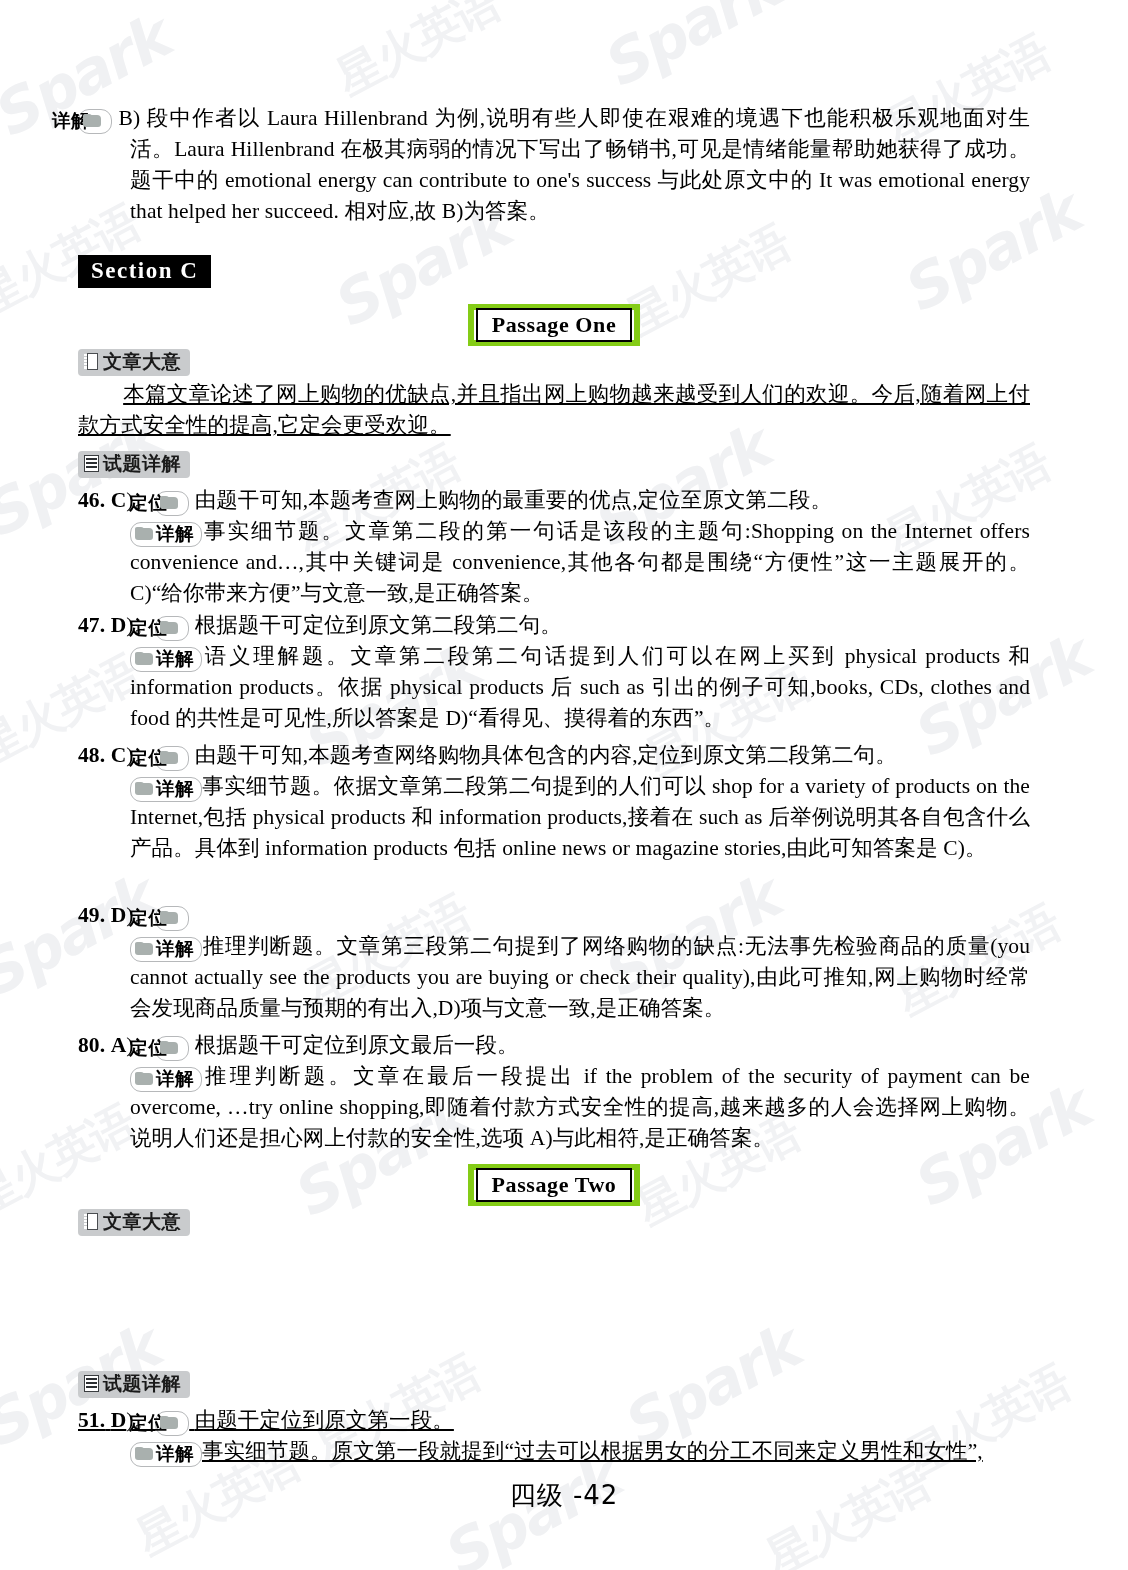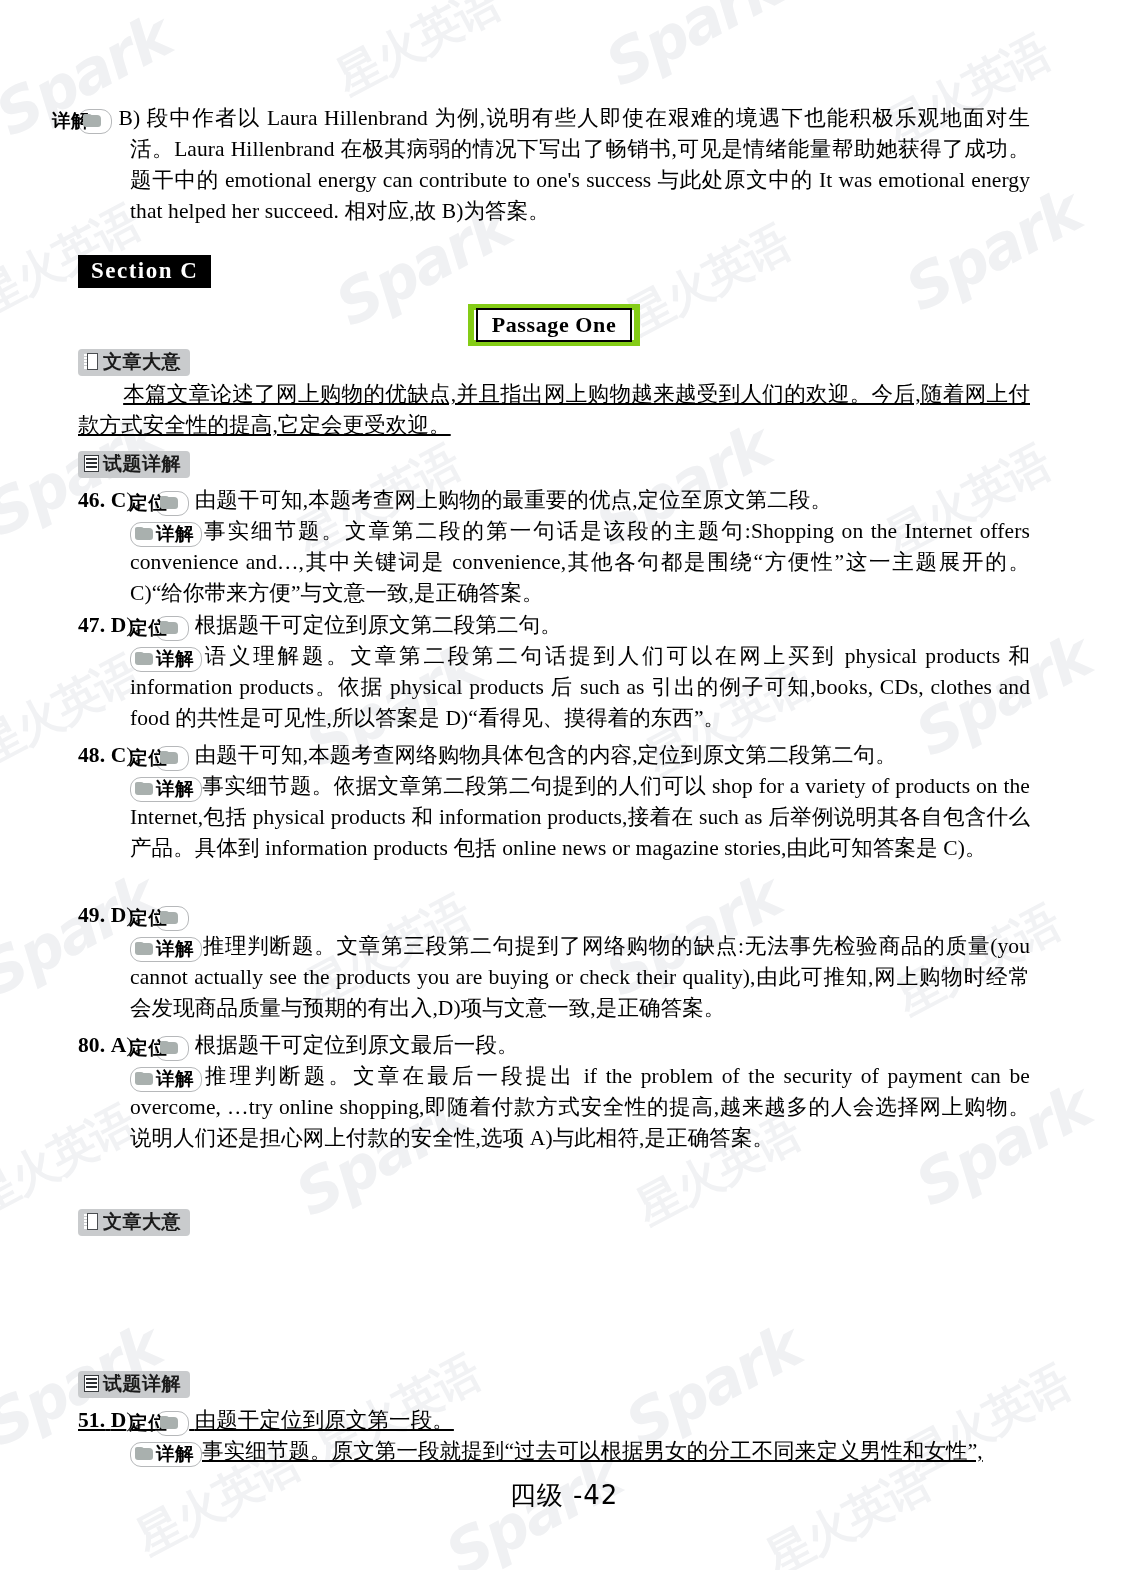--- a/index.html
+++ b/index.html
@@ -394,20 +394,27 @@
       <span>根据题干可定位到原文最后一段。</span>
     </div>
     <div class="para hang2">
       <span class="badge">
           <span class="folder"></span>
           <span class="btxt">详解</span>
         </span><span>推理判断题。文章在最后一段提出 if the problem of the security of payment can be overcome, …try online shopping,即随着付款方式安全性的提高,越来越多的人会选择网上购物。说明人们还是担心网上付款的安全性,选项 A)与此相符,是正确答案。</span>
     </div>
   </div>
 
+  <div class="col" style="top:1164px;">
+    <div class="passage-wrap">
+      <span class="passage-box">
+        <span class="passage-box-inner">Passage Two</span>
+      </span>
+    </div>
+  </div>
 
   <div class="col" style="top:1209px;">
     <span class="chip">
       <span class="chip-ico notebook"></span>
       <span>文章大意</span>
     </span>
   </div>
 
 
   <div class="col" style="top:1371px;">

